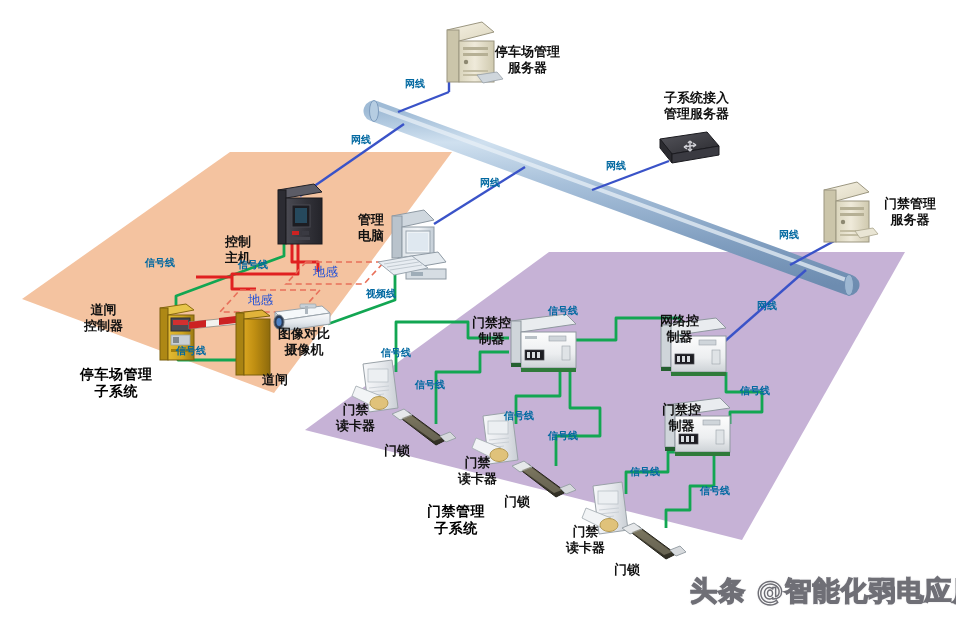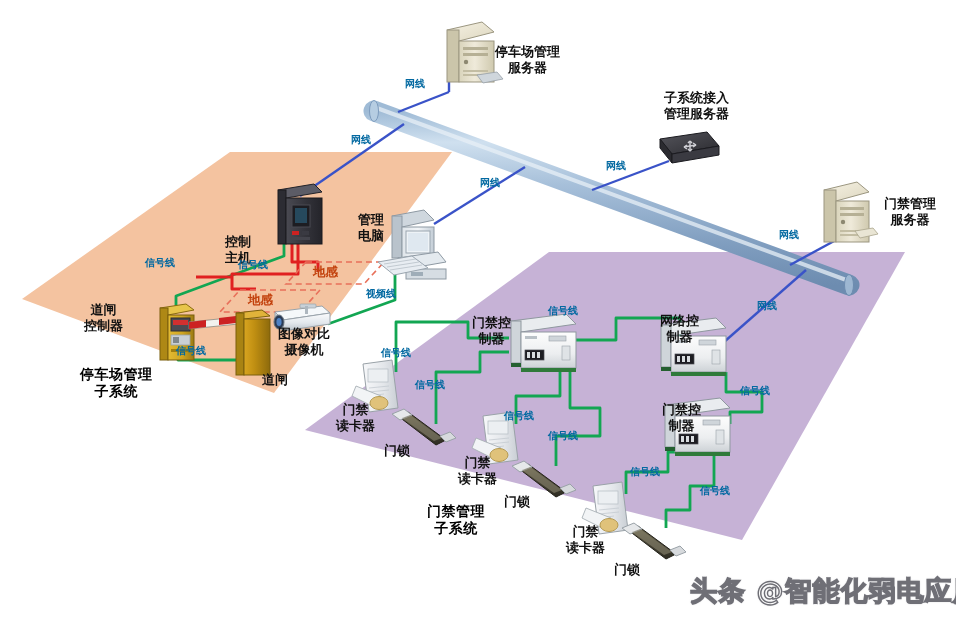--- a/index.html
+++ b/index.html
@@ -18,21 +18,21 @@
     color:#1a1a1a;
     white-space:nowrap;
     line-height:1.18;
     text-align:center;
     pointer-events:none;
     user-select:none;
   }
   .lbl.dev{font-size:13px;font-weight:700;color:#111;}
   .lbl.zone{font-size:14px;font-weight:700;color:#000;letter-spacing:.5px;}
   .lbl.wire{font-size:10px;font-weight:600;color:#0369a1;}
-  .lbl.sense{font-size:12.5px;font-weight:700;color:#c2410c;}
+  .lbl.sense{font-size:12.5px;font-weight:400;color:#1d4ed8;}
   .lbl.mark{
     font-size:27px;font-weight:700;color:#ffffff;
     -webkit-text-stroke:1.4px #6f6f76;
     text-shadow:0 0 2px rgba(120,120,130,.55);
     letter-spacing:1px;
   }
   .two-line{line-height:1.2;}
 </style>
 </head>
 <body>

